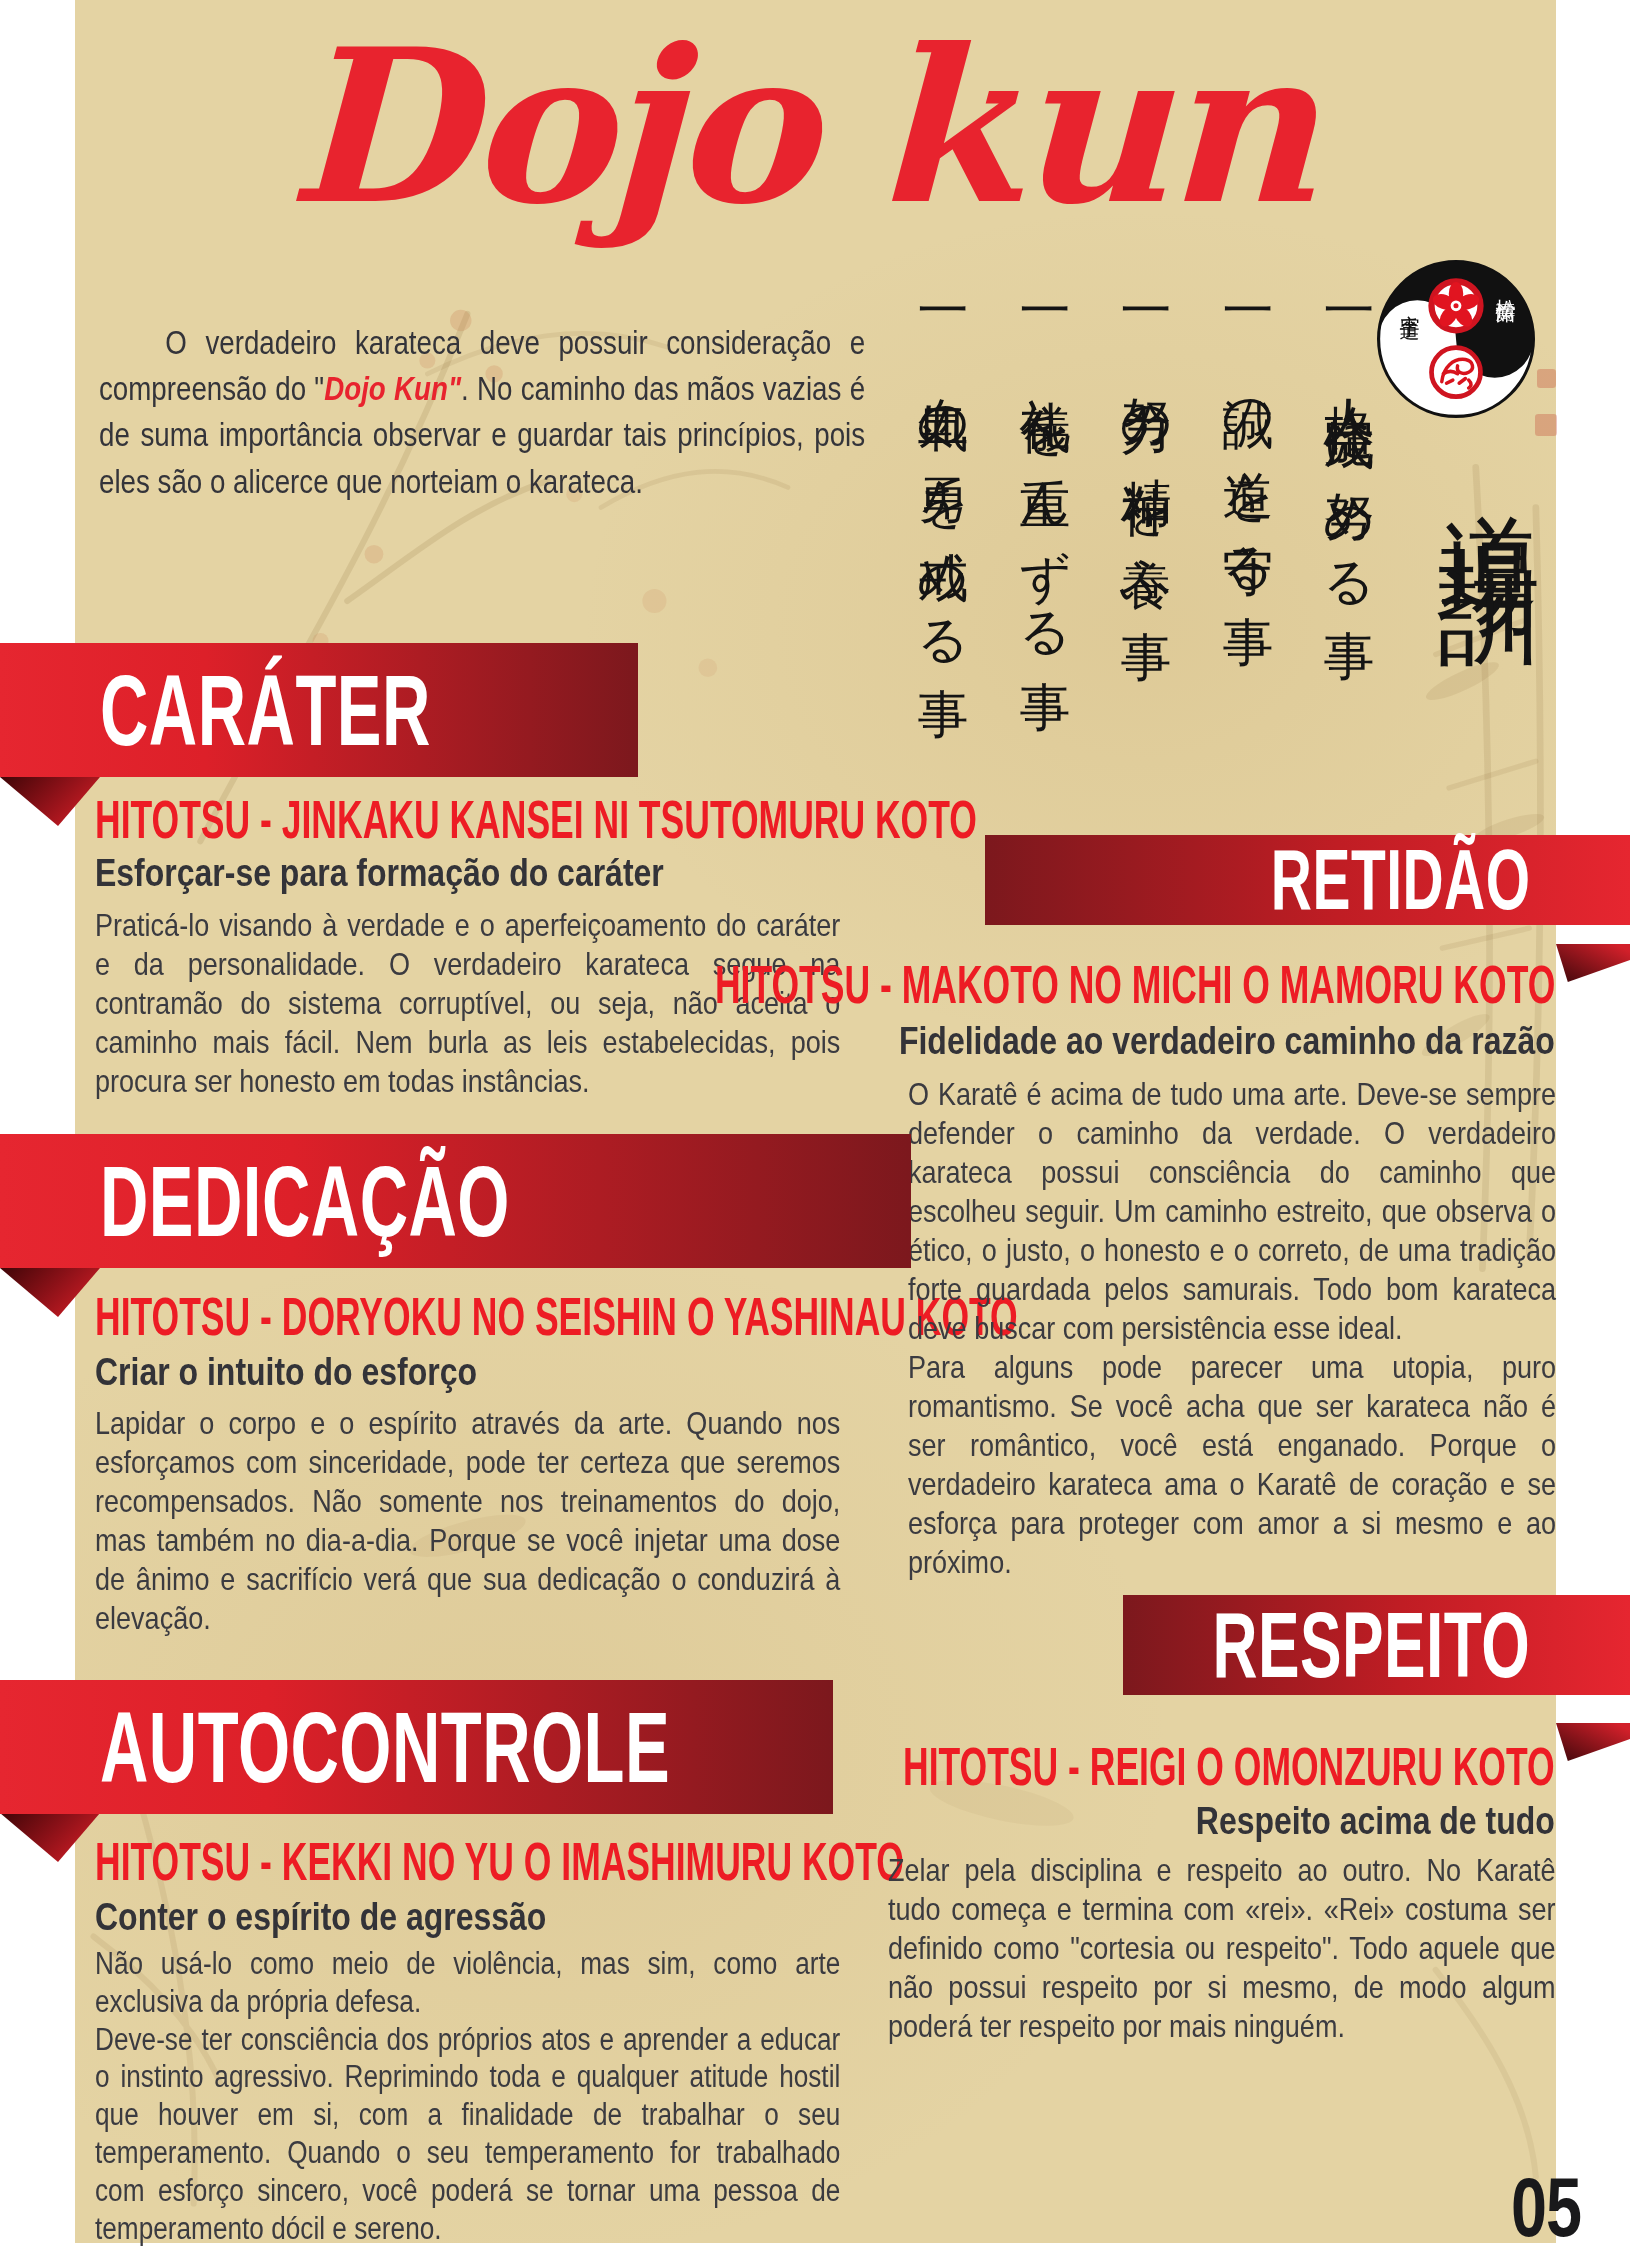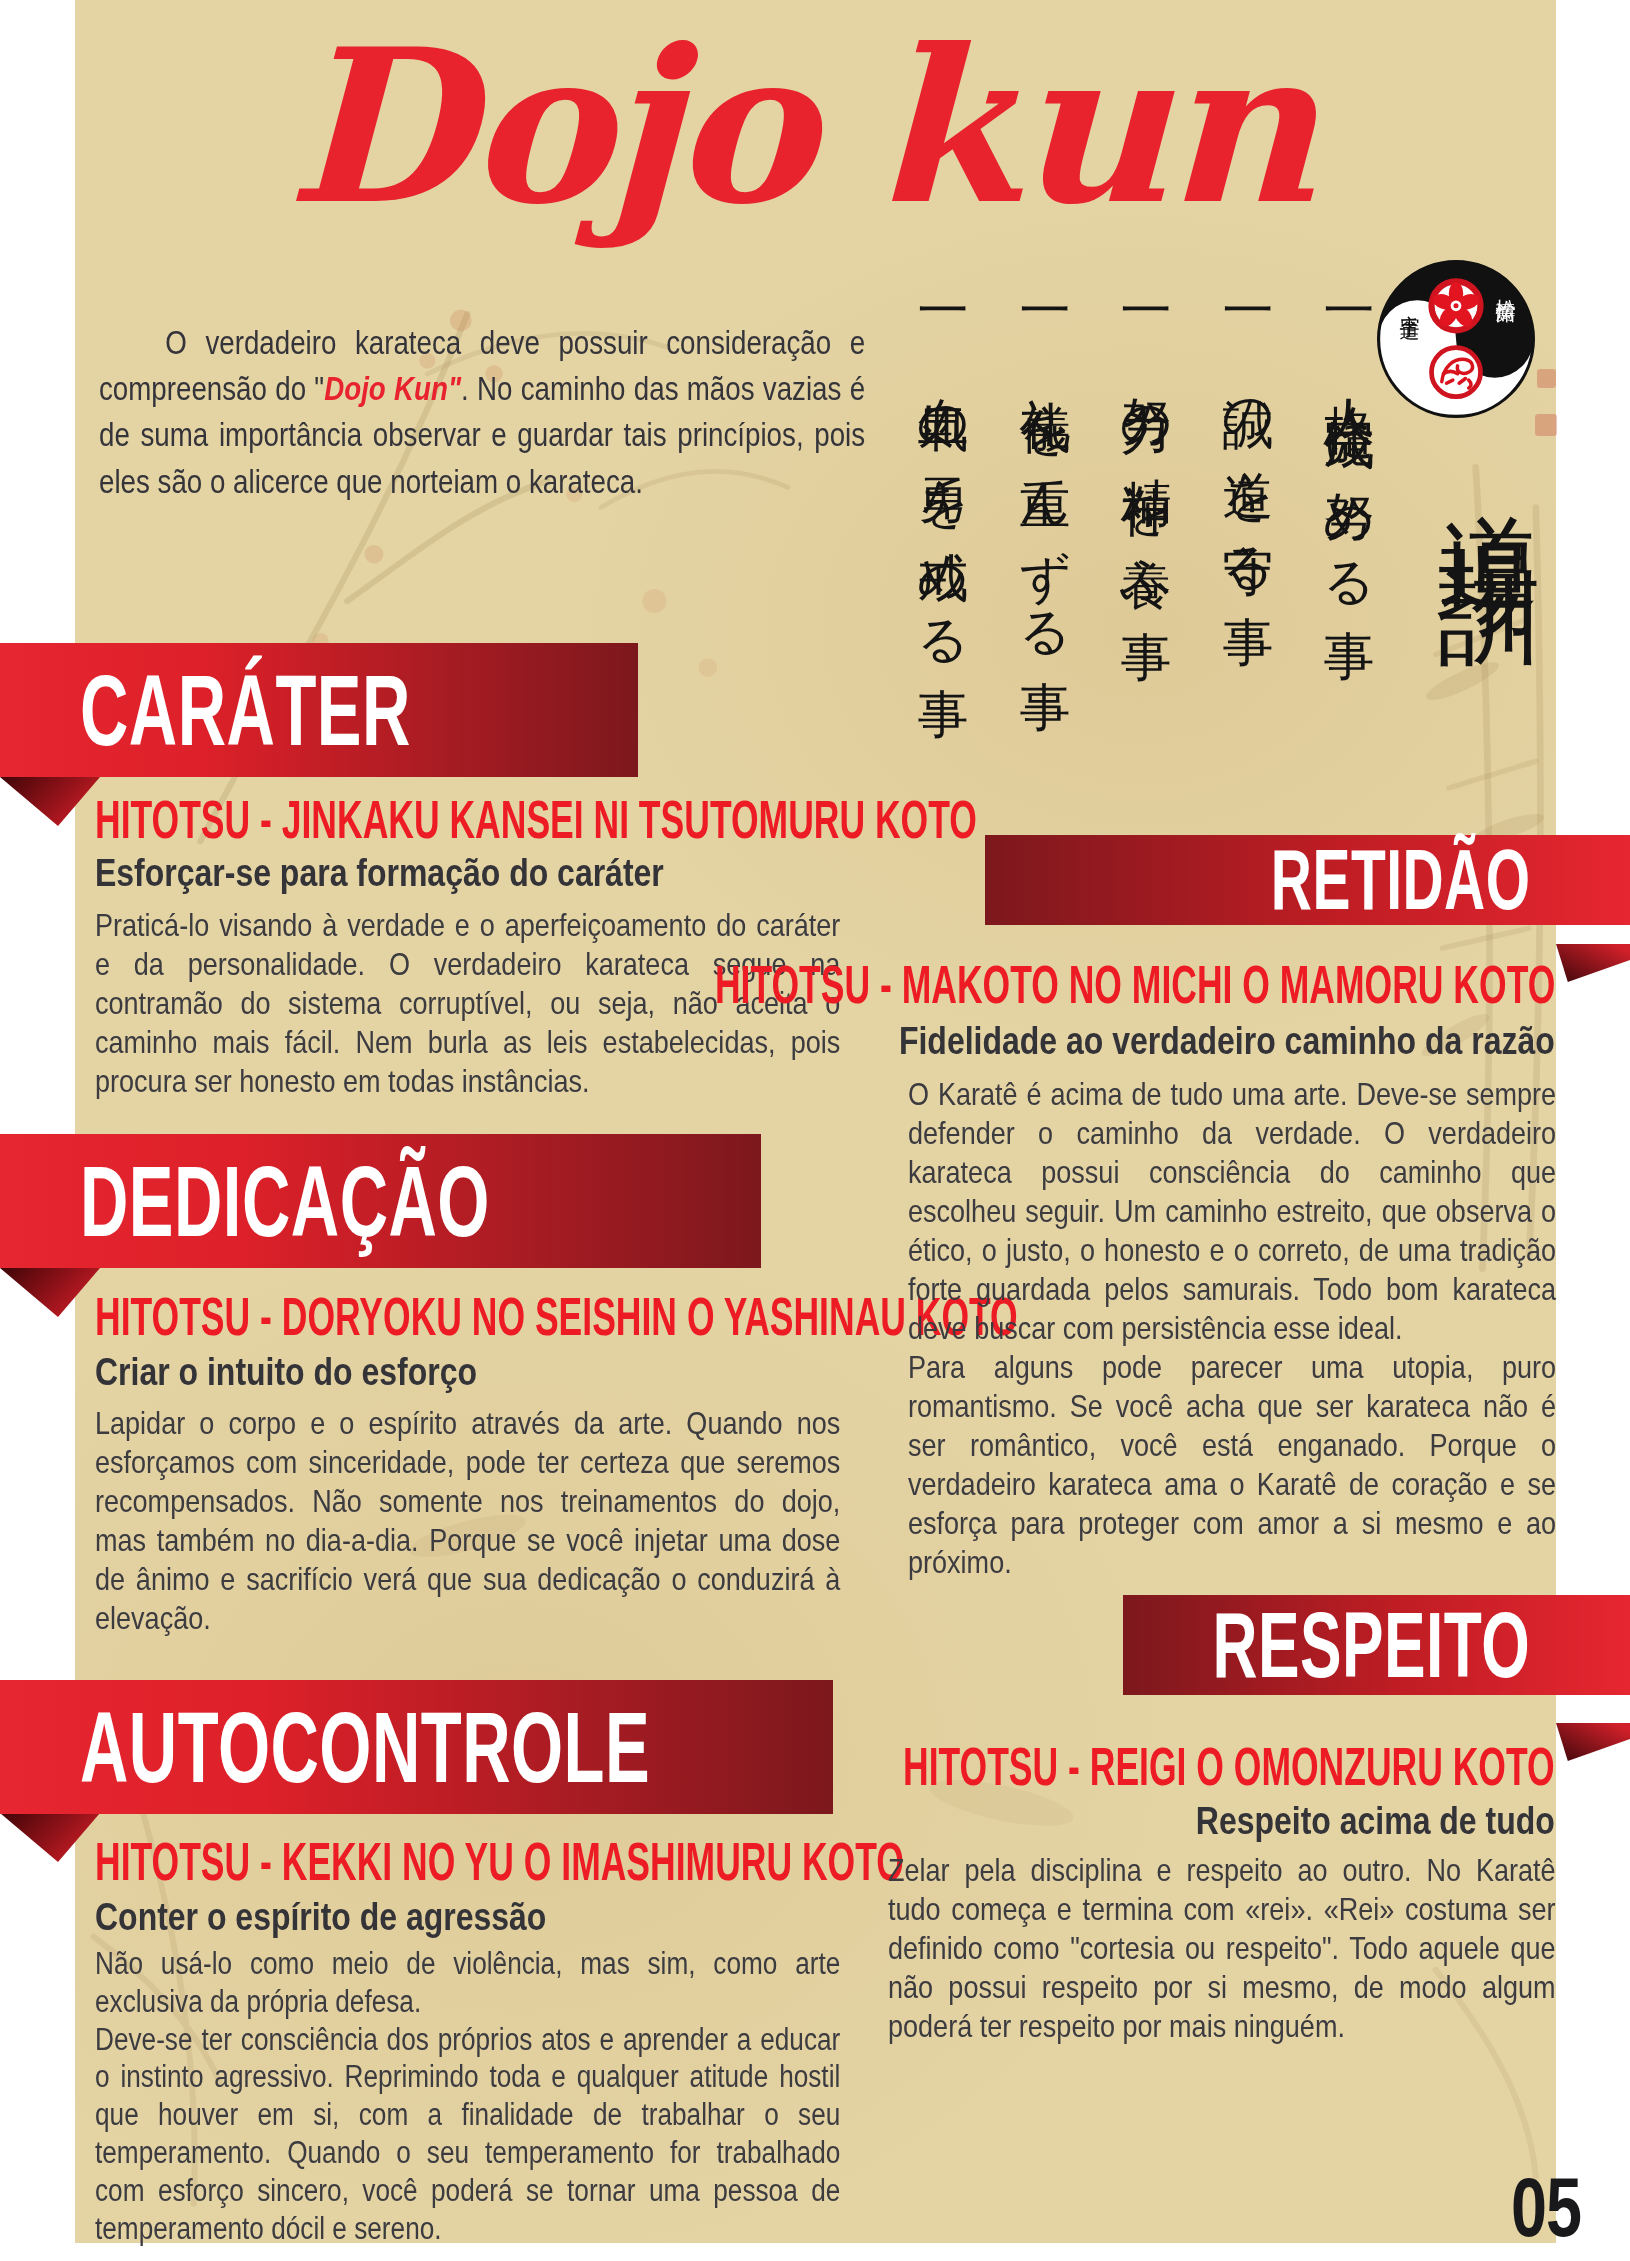--- a/index.html
+++ b/index.html
@@ -27,21 +27,21 @@
          text-orientation:upright;position:absolute;z-index:2;}
   .kanji-big{font-size:102px;letter-spacing:25px;}
   .kanji-col{font-size:51px;letter-spacing:7.3px;}
   
   .logo{position:absolute;left:1377px;top:260px;width:158px;height:158px;z-index:2;}
   .logo-side{position:absolute;z-index:3;font-family:"DejaVu Serif",serif;
       writing-mode:vertical-rl;text-orientation:upright;font-size:20px;letter-spacing:2.7px;}
   
   .banner{position:absolute;z-index:3;display:flex;align-items:center;}
   .banner-left{background:linear-gradient(90deg,#e62630 0%,#dd2029 32%,#7c181d 100%);
-      justify-content:flex-start;padding-left:80px;box-sizing:border-box;}
+      justify-content:flex-start;padding-left:100px;box-sizing:border-box;}
   .banner-right{background:linear-gradient(90deg,#7c181d 0%,#c01d24 55%,#e62630 100%);
       justify-content:flex-end;padding-right:100px;box-sizing:border-box;}
   .banner-title{font-weight:bold;color:#ffffff;white-space:nowrap;letter-spacing:0.7px;}
   .banner-left  .banner-title{transform:scaleX(.67);transform-origin:0 50%;}
   .banner-right .banner-title{transform:scaleX(.67);transform-origin:100% 50%;}
   .fold{position:absolute;z-index:2;}
   .fold-left{width:100px;height:49px;clip-path:polygon(0 0,100% 0,58% 100%);
       background:linear-gradient(135deg,#3f0507 0%,#8c1118 48%,#e02029 100%);}
   .fold-right{width:74px;height:38px;clip-path:polygon(0 0,100% 0,100% 42%,16% 100%);
       background:linear-gradient(to bottom left,#d2202a 10%,#4f0a0e 90%);}
@@ -143,21 +143,21 @@
   <div class="banner banner-left" style="left:0;top:643px;width:638px;height:134px;">
     <span class="banner-title" style="font-size:100px;">CARÁTER</span>
   </div>
   <div class="fold fold-left" style="left:0;top:777px;"></div>
   <div class="hitotsu hit-l" style="left:95px;top:789px;">HITOTSU - JINKAKU KANSEI NI TSUTOMURU KOTO</div>
   <div class="subtitle sub-l" style="left:95px;top:851px;">Esforçar-se para formação do caráter</div>
   <div class="bodytext" style="left:95px;top:906px;width:882px;">
     <p>Praticá-lo visando à verdade e o aperfeiçoamento do caráter e da personalidade. O verdadeiro karateca segue na contramão do sistema corruptível, ou seja, não aceita o caminho mais fácil. Nem burla as leis estabelecidas, pois procura ser honesto em todas instâncias.</p>
   </div>
 
-  <div class="banner banner-left" style="left:0;top:1134px;width:761px;height:134px;">
+  <div class="banner banner-left" style="left:0;top:1134px;width:911px;height:134px;">
     <span class="banner-title" style="font-size:100px;">DEDICAÇÃO</span>
   </div>
   <div class="fold fold-left" style="left:0;top:1268px;"></div>
   <div class="hitotsu hit-l" style="left:95px;top:1286px;">HITOTSU - DORYOKU NO SEISHIN O YASHINAU KOTO</div>
   <div class="subtitle sub-l" style="left:95px;top:1350px;">Criar o intuito do esforço</div>
   <div class="bodytext" style="left:95px;top:1404px;width:882px;">
     <p>Lapidar o corpo e o espírito através da arte. Quando nos esforçamos com sinceridade, pode ter certeza que seremos recompensados. Não somente nos treinamentos do dojo, mas também no dia-a-dia. Porque se você injetar uma dose de ânimo e sacrifício verá que sua dedicação o conduzirá à elevação.</p>
   </div>
 
   <div class="banner banner-left" style="left:0;top:1680px;width:833px;height:134px;">

